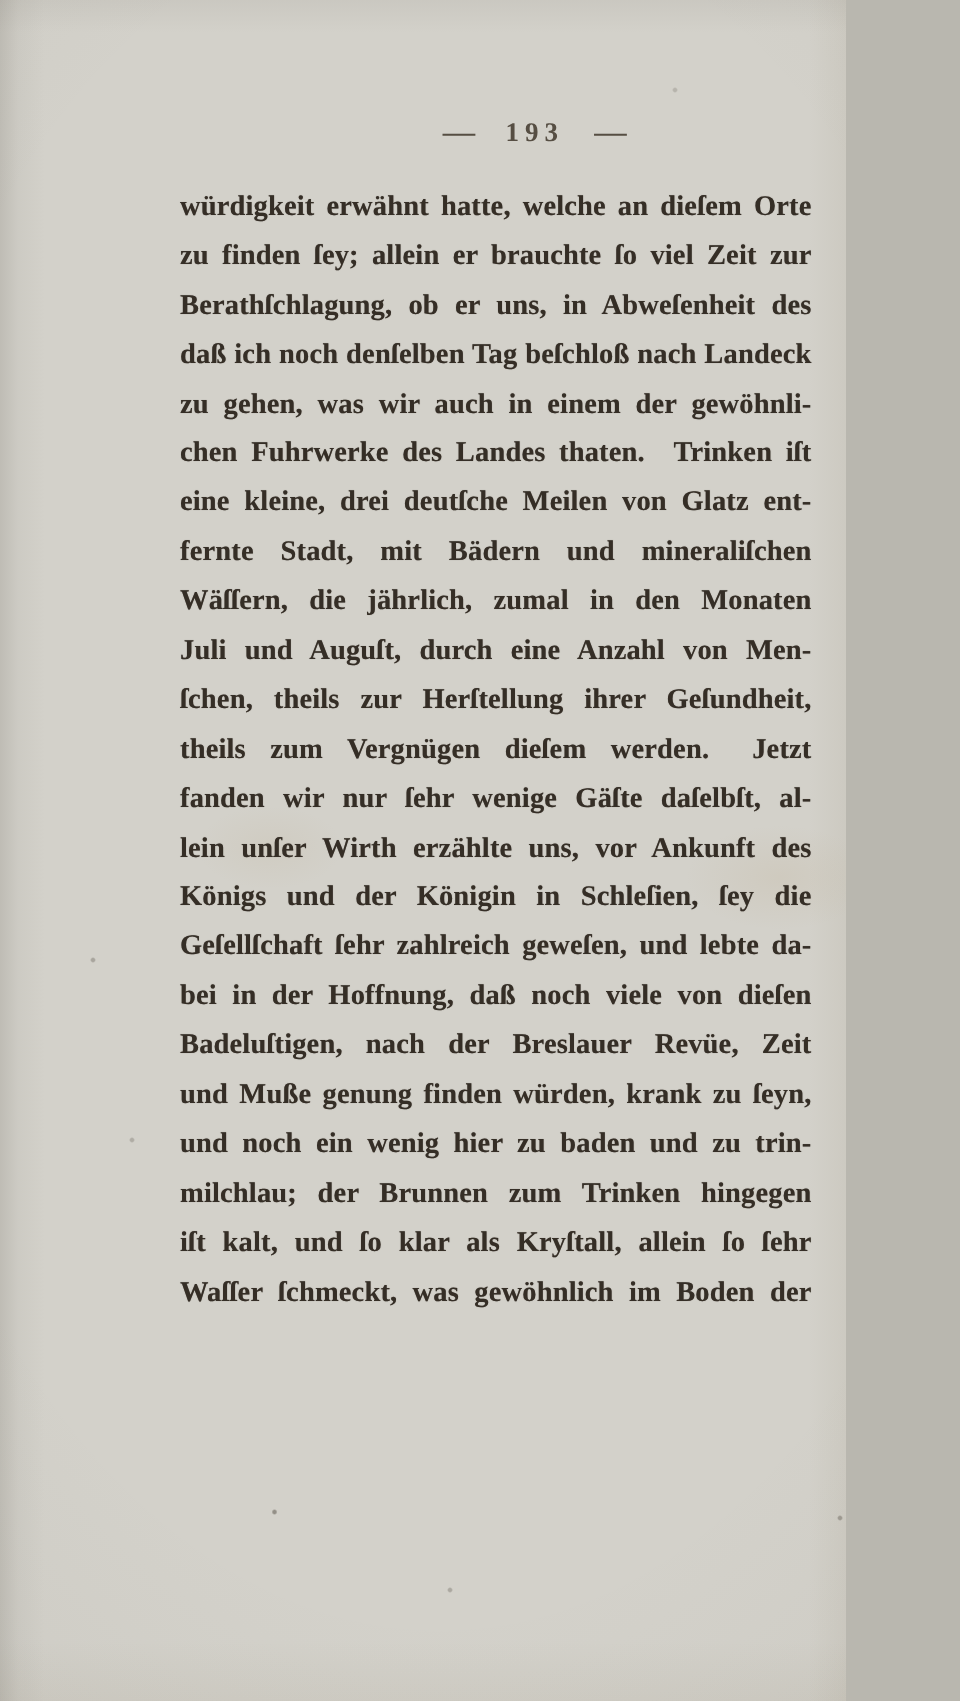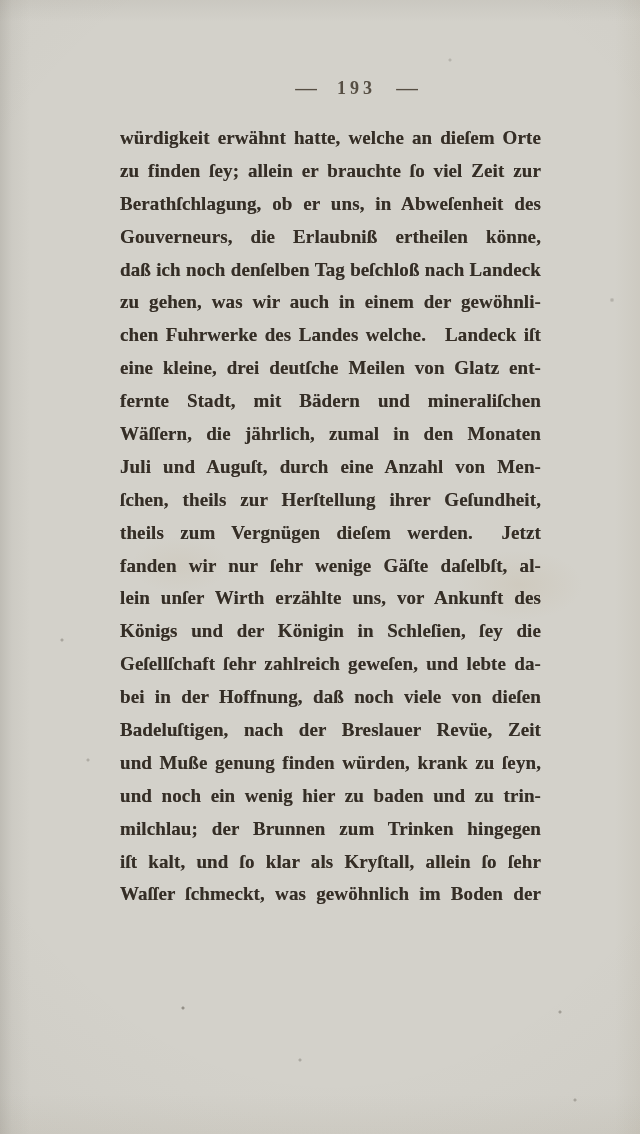--- a/index.html
+++ b/index.html
@@ -2,21 +2,21 @@
 <html><head>
 <meta charset="utf-8">
 <style>
   html, body {
     margin: 0;
     padding: 0;
     background: #b9b7af;
   }
   .page {
     position: relative;
-    width: 640px;
+    width: 564px;
     height: 1134px;
     overflow: hidden;
     font-family: "Liberation Serif", "DejaVu Serif", serif;
     background-color: #d3d1ca;
     background-image:
       
       radial-gradient(circle 1.5px at 183px 1008px, rgba(70,64,54,0.45) 0 1px, transparent 2px),
       radial-gradient(circle 1.5px at 560px 1012px, rgba(70,64,54,0.35) 0 1px, transparent 2px),
       radial-gradient(circle 1.5px at 575px 1100px, rgba(70,64,54,0.30) 0 1px, transparent 2px),
       radial-gradient(circle 1.5px at 62px 640px, rgba(70,64,54,0.30) 0 1px, transparent 2px),
@@ -79,24 +79,23 @@
 <div class="page">
 
   <div class="running-head">
     <span class="dash">—</span><span class="folio">193</span><span class="dash">—</span>
   </div>
 
   <div class="text-block">
     <div class="line">würdigkeit erwähnt hatte, welche an dieſem Orte</div>
     <div class="line">zu finden ſey; allein er brauchte ſo viel Zeit zur</div>
     <div class="line">Berathſchlagung, ob er uns, in Abweſenheit des</div>
-    <div class="line">Gouverneurs, die Erlaubniß ertheilen könne,</div>
     <div class="line">daß ich noch denſelben Tag beſchloß nach Landeck</div>
     <div class="line">zu gehen, was wir auch in einem der gewöhnli-</div>
-    <div class="line">chen Fuhrwerke des Landes welche. Landeck iſt</div>
+    <div class="line">chen Fuhrwerke des Landes thaten. Trinken iſt</div>
     <div class="line">eine kleine, drei deutſche Meilen von Glatz ent-</div>
     <div class="line">fernte Stadt, mit Bädern und mineraliſchen</div>
     <div class="line">Wäſſern, die jährlich, zumal in den Monaten</div>
     <div class="line">Juli und Auguſt, durch eine Anzahl von Men-</div>
     <div class="line">ſchen, theils zur Herſtellung ihrer Geſundheit,</div>
     <div class="line">theils zum Vergnügen dieſem werden.  Jetzt</div>
     <div class="line">fanden wir nur ſehr wenige Gäſte daſelbſt, al-</div>
     <div class="line">lein unſer Wirth erzählte uns, vor Ankunft des</div>
     <div class="line">Königs und der Königin in Schleſien, ſey die</div>
     <div class="line">Geſellſchaft ſehr zahlreich geweſen, und lebte da-</div>

